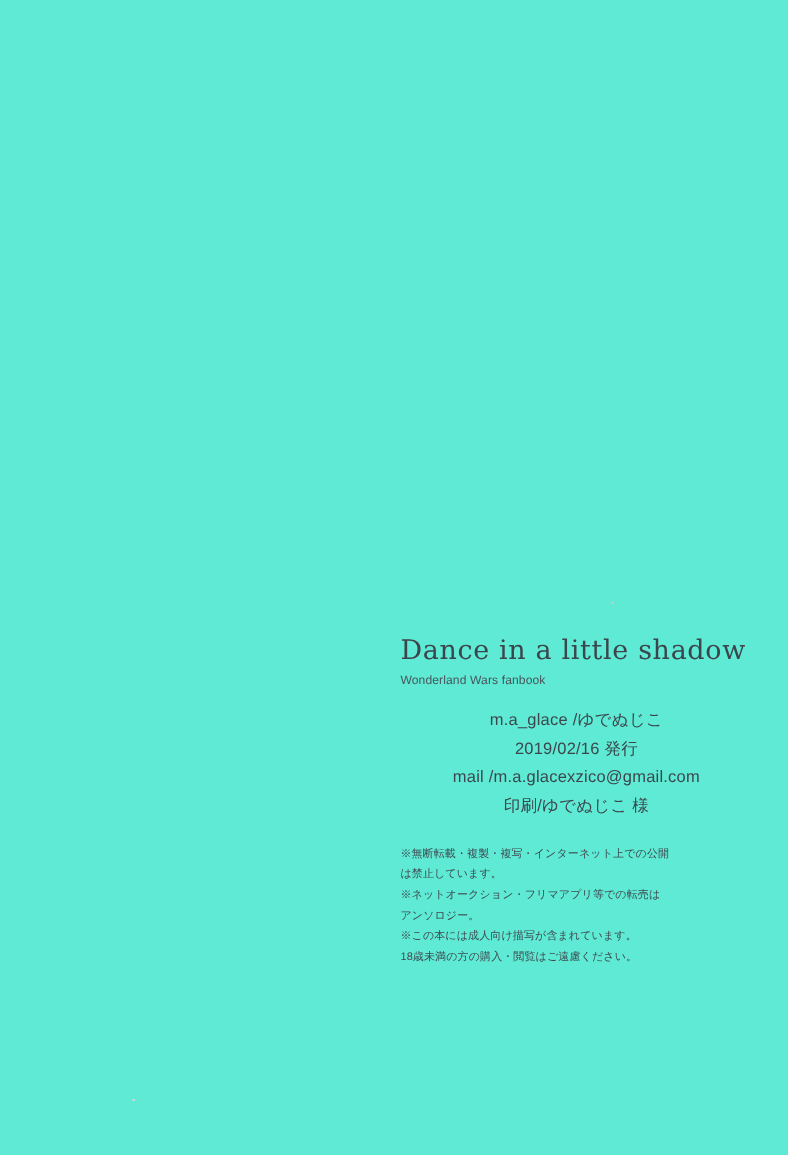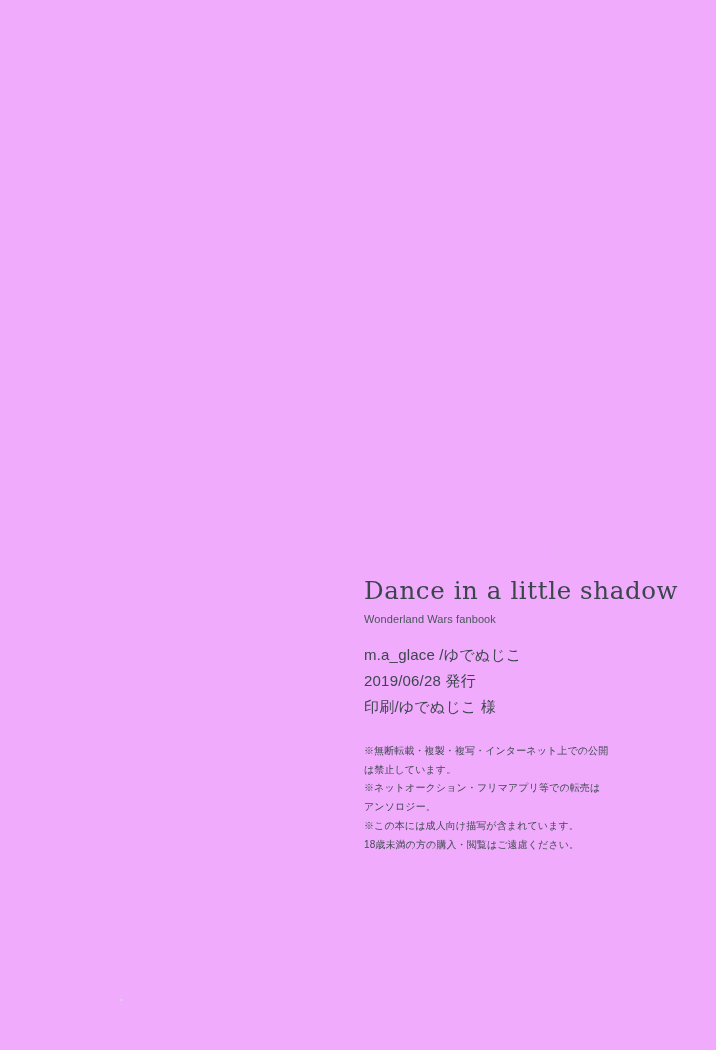--- a/index.html
+++ b/index.html
@@ -11,21 +11,21 @@
     height: 1050px;
     background: #ffffff;
     font-family: "Liberation Sans", sans-serif;
     color: #3a4449;
     position: relative;
     overflow: hidden;
   }
   .page {
     position: absolute;
     inset: 0;
-    background: #f0abfc;
+    background: #5eead4;
   }
   .colophon {
     position: absolute;
     left: 364px;
     top: 576px;
     width: 320px;
   }
   .title {
     font-family: "DejaVu Serif", serif;
     font-size: 24.5px;
@@ -48,20 +48,21 @@
   }
   .info-block {
     margin-bottom: 22px;
   }
   .info-line {
     font-size: 15px;
     line-height: 1.72;
     color: #3c474d;
     white-space: nowrap;
     letter-spacing: 0.2px;
+    text-align: center;
   }
   .notice-block {
     margin-top: 4px;
   }
   .notice-line {
     font-size: 10px;
     line-height: 1.88;
     color: #3f4a50;
     letter-spacing: 0.1px;
     white-space: nowrap;
@@ -96,21 +97,22 @@
   <div class="colophon">
 
     <h1 class="title">Dance in a little shadow</h1>
 
     <div class="sub-block">
       <div class="sub-line">Wonderland Wars fanbook</div>
     </div>
 
     <div class="info-block">
       <div class="info-line">m.a_glace /ゆでぬじこ</div>
-      <div class="info-line">2019/06/28 発行</div>
+      <div class="info-line">2019/02/16 発行</div>
+      <div class="info-line">mail /m.a.glacexzico@gmail.com</div>
       <div class="info-line">印刷/ゆでぬじこ 様</div>
     </div>
 
     <div class="notice-block">
       <div class="notice-line">※無断転載・複製・複写・インターネット上での公開</div>
       <div class="notice-line">は禁止しています。</div>
       <div class="notice-line">※ネットオークション・フリマアプリ等での転売は</div>
       <div class="notice-line">アンソロジー。</div>
       <div class="notice-line">※この本には成人向け描写が含まれています。</div>
       <div class="notice-line">18歳未満の方の購入・閲覧はご遠慮ください。</div>

